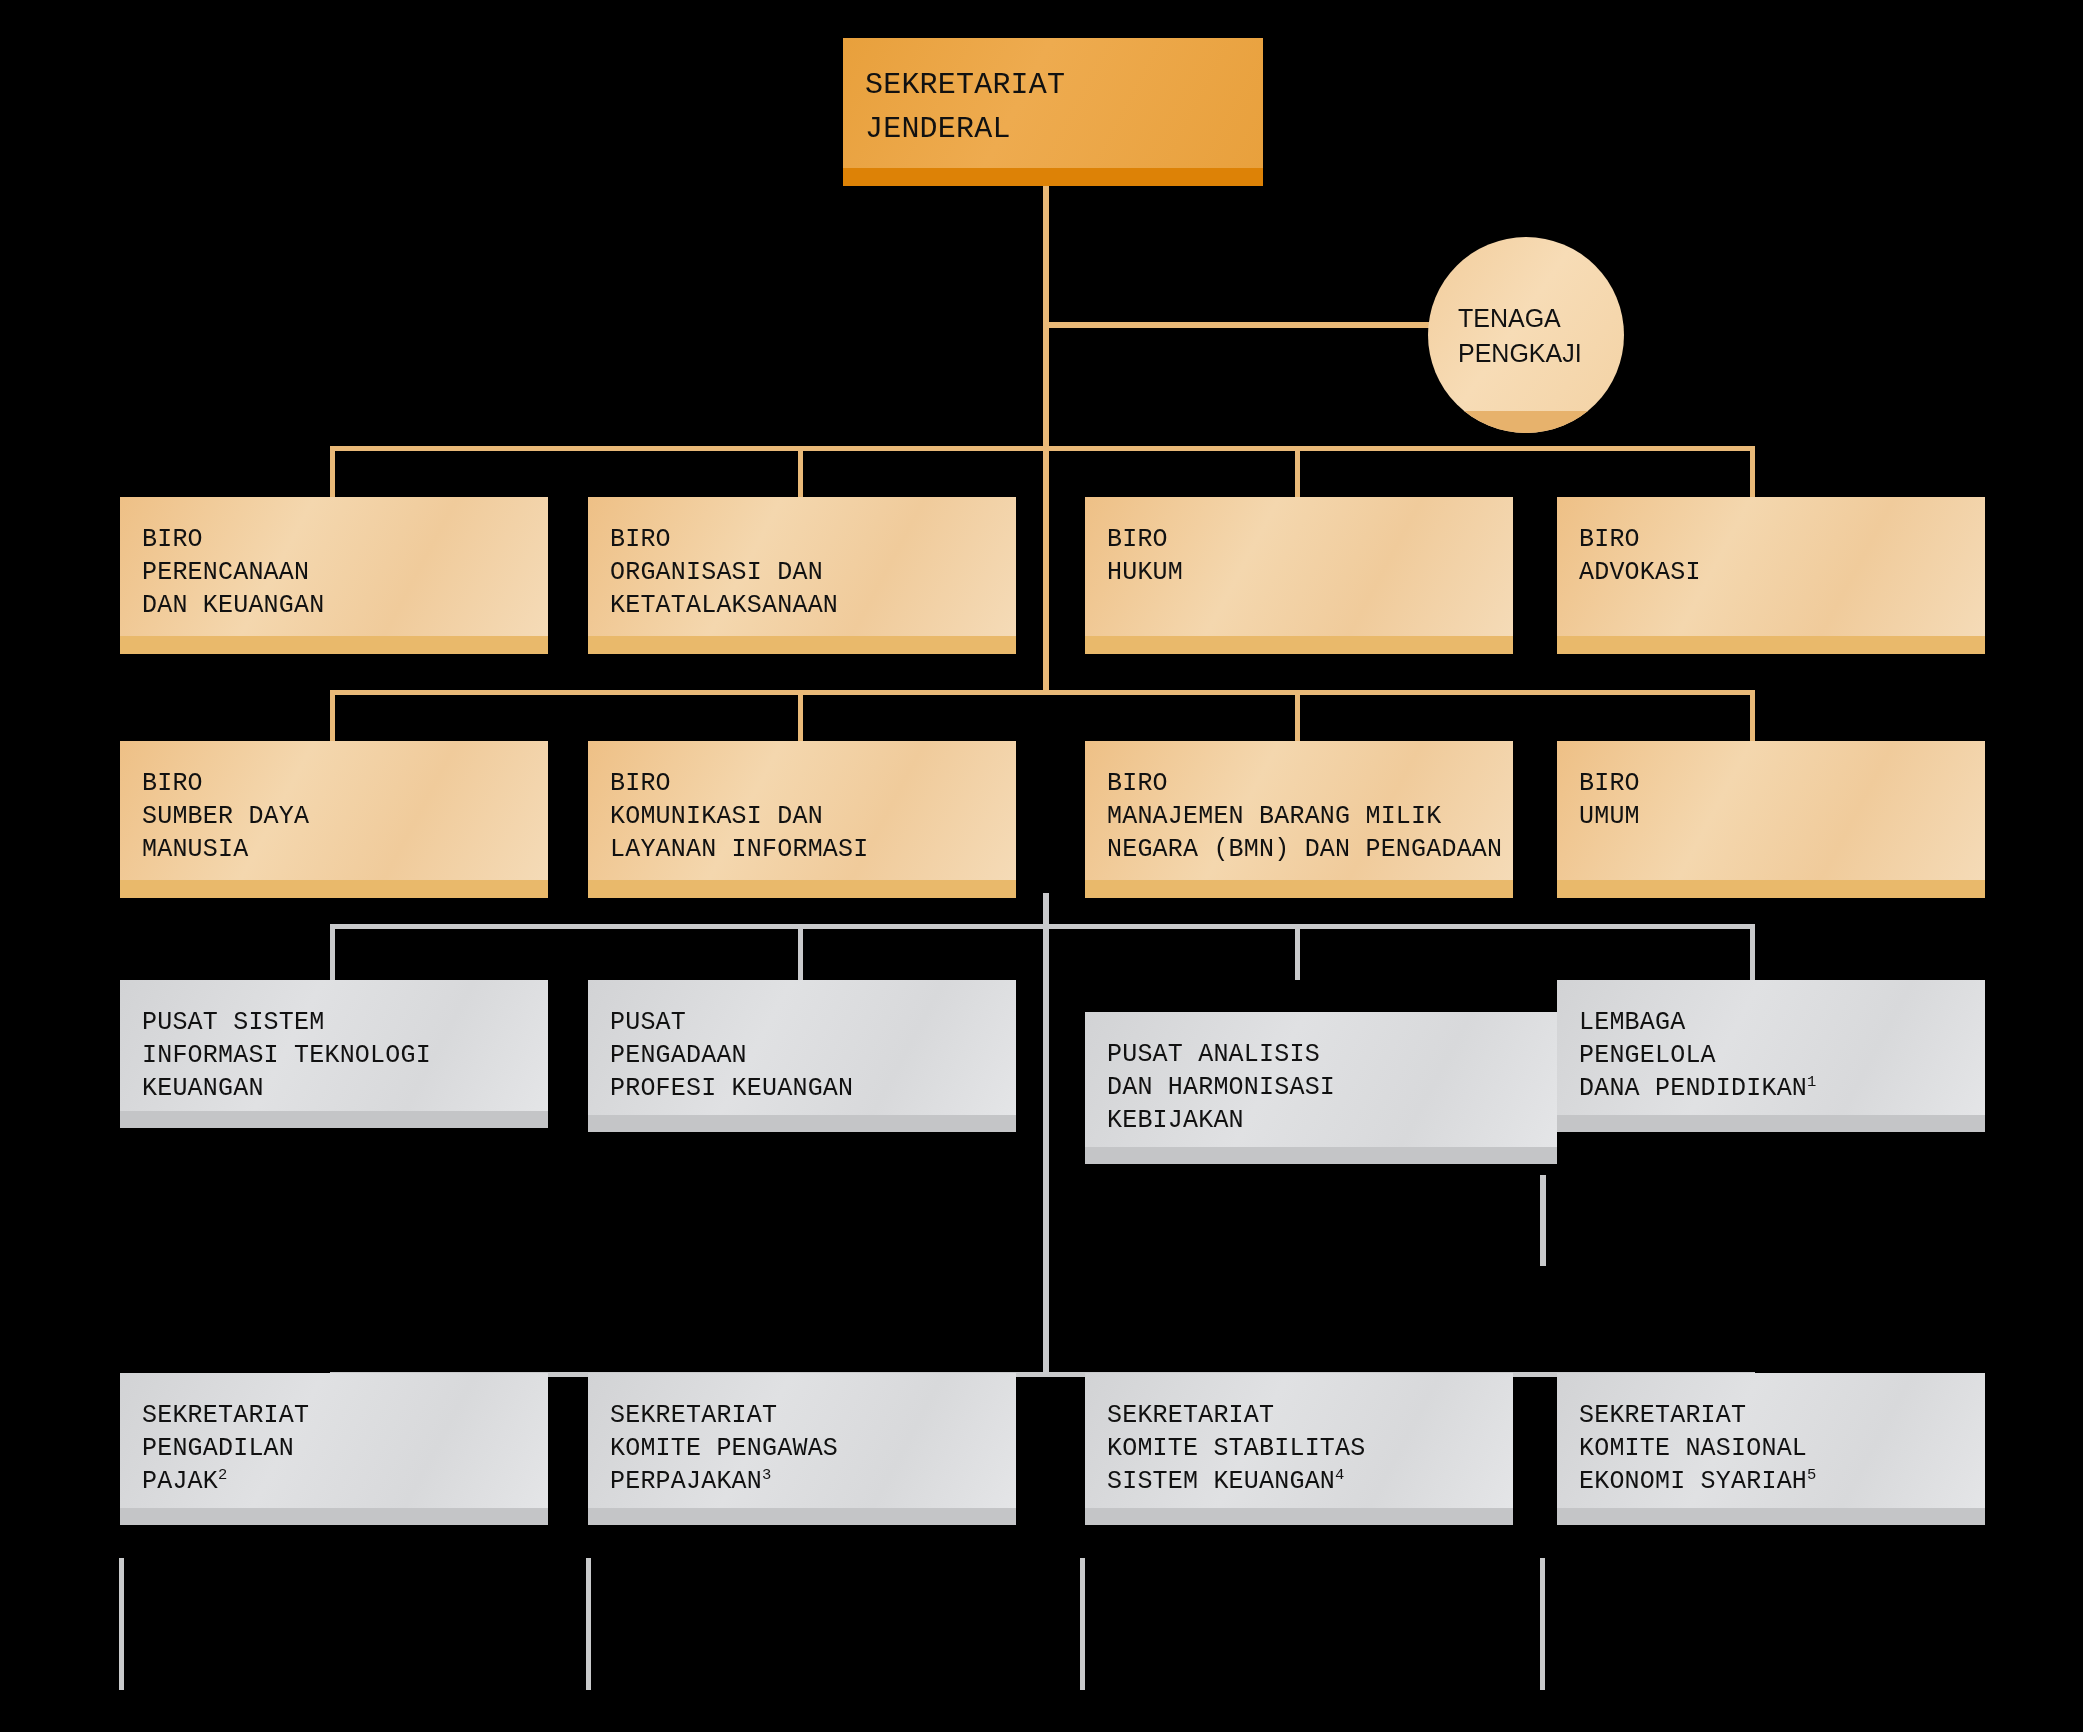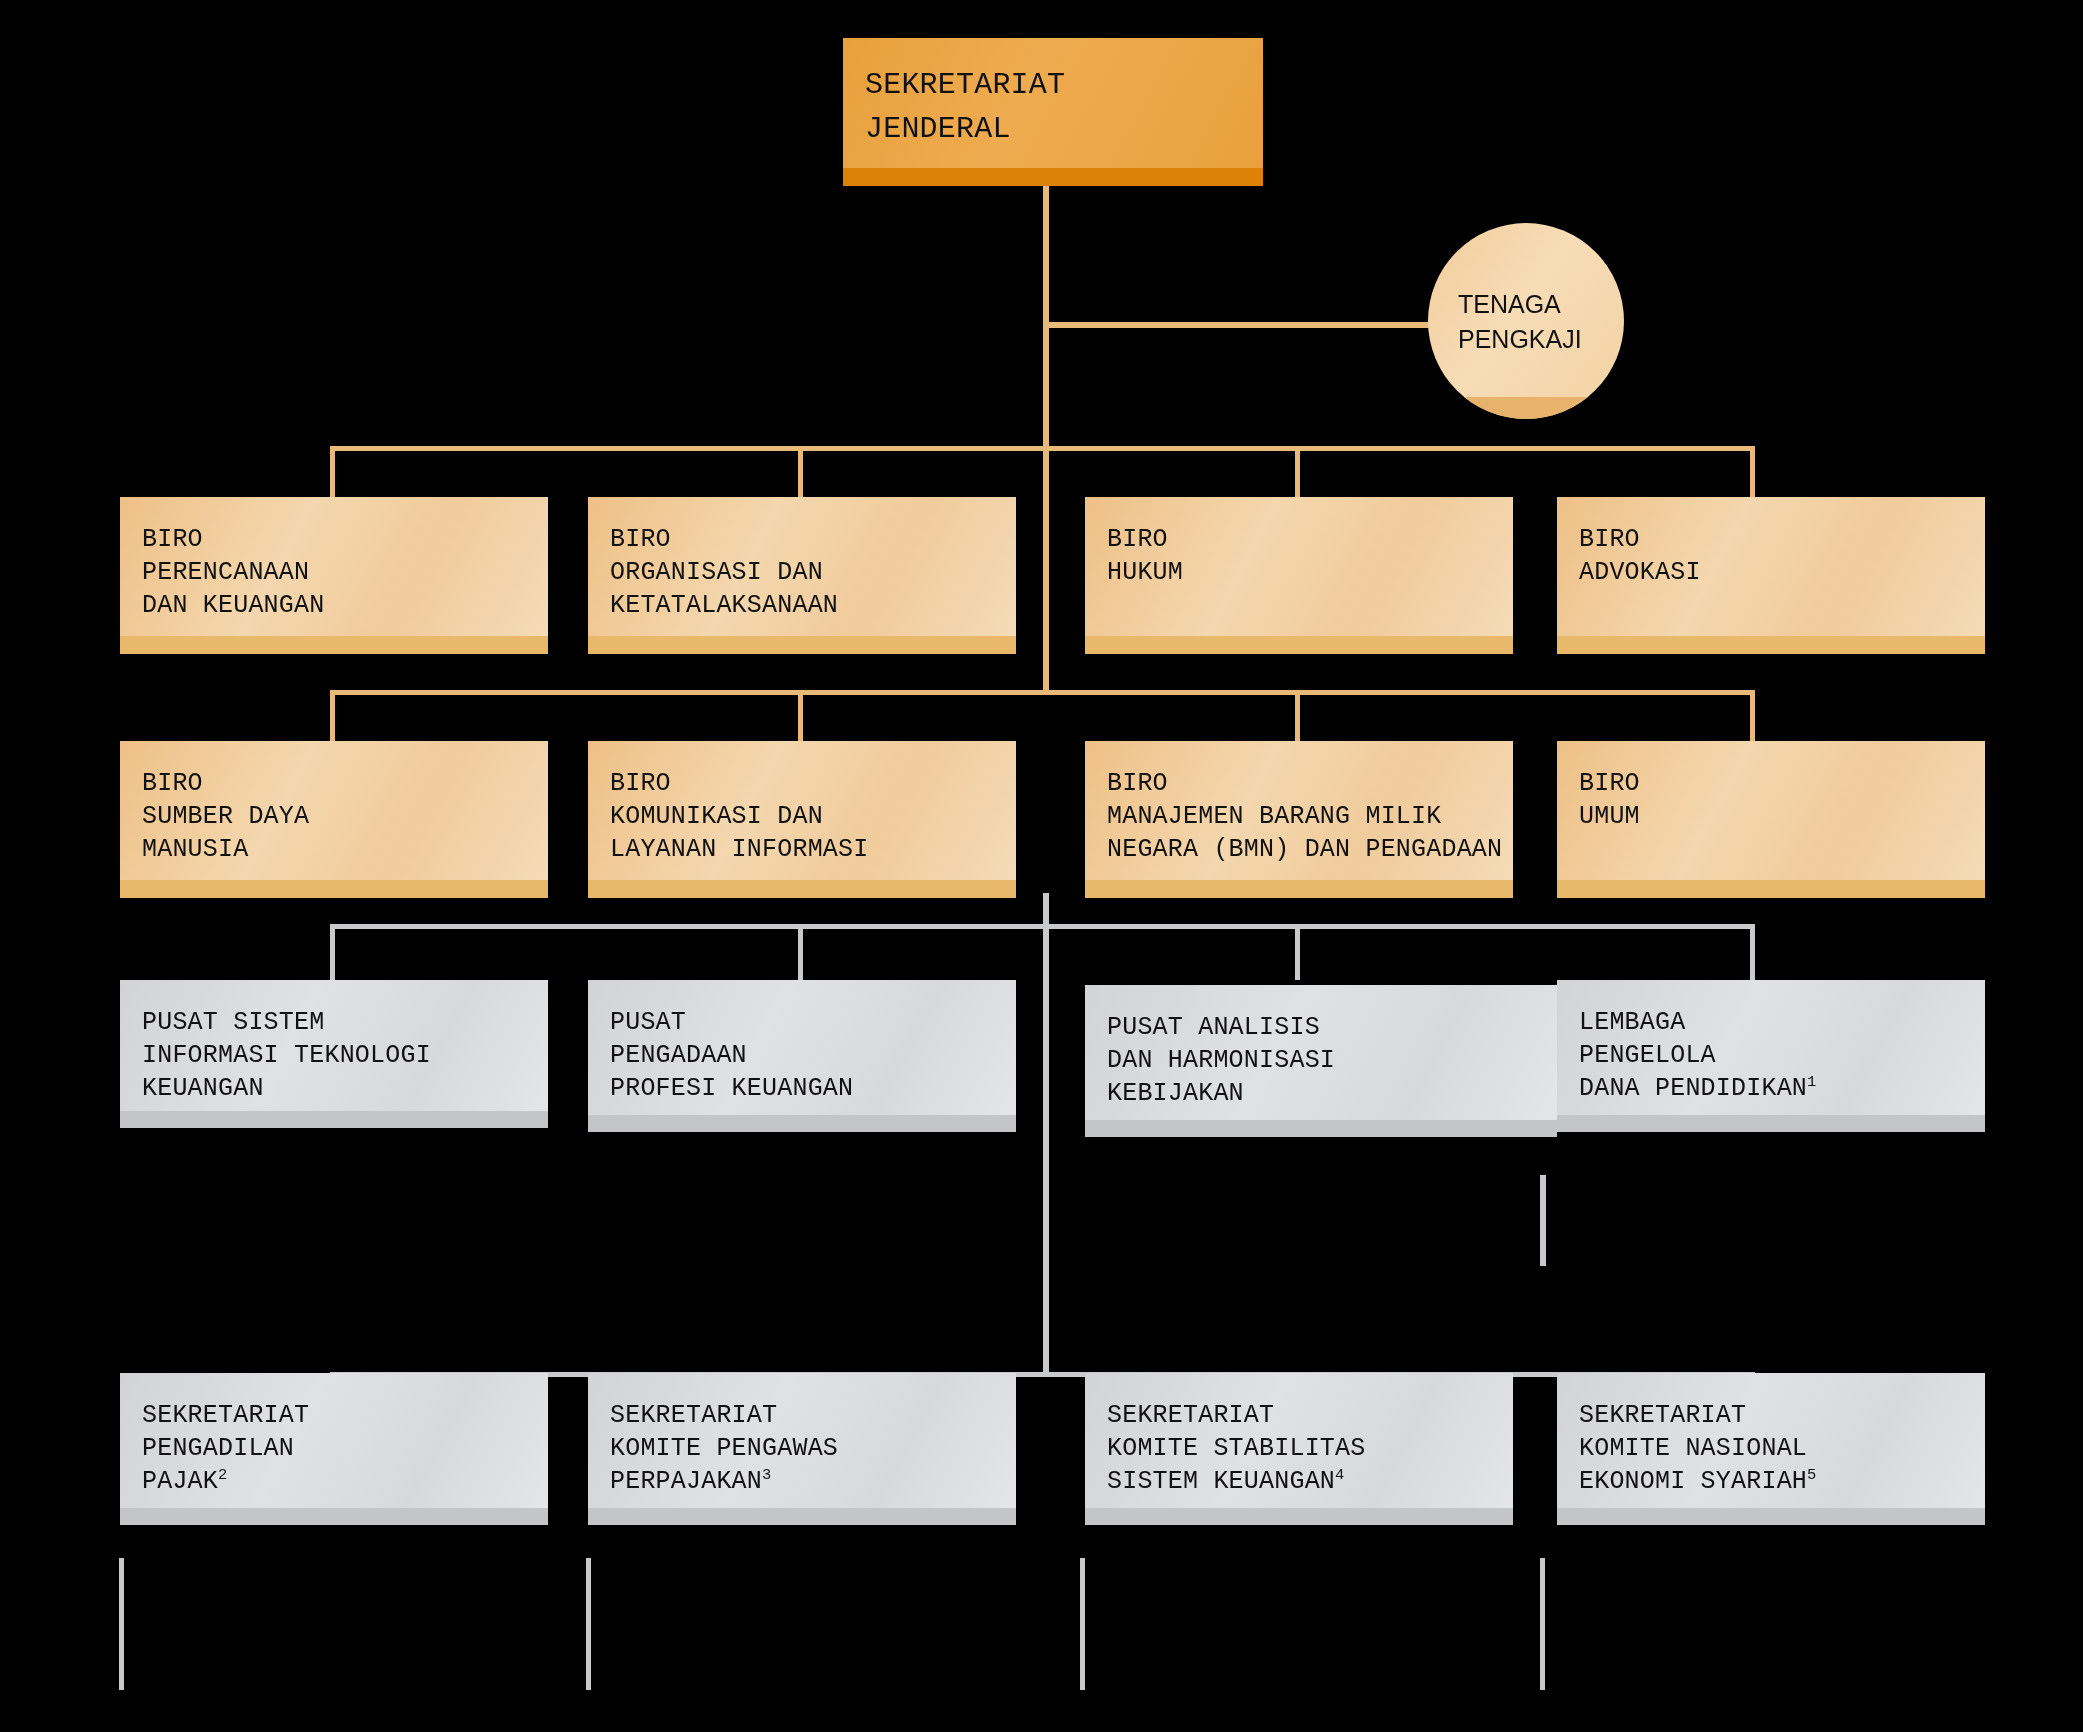--- a/index.html
+++ b/index.html
@@ -164,21 +164,21 @@
   <div class="conn conn-gray" style="left:1540px; top:1558px; width:5px; height:132px;"></div>
 
   <div class="node node-root" style="left:843px; top:38px; width:420px; height:148px;">
     <div class="body">
       <div class="label">SEKRETARIAT
 JENDERAL</div>
     </div>
     <div class="shadow"></div>
   </div>
 
-  <div class="node-circle" style="left:1428px; top:223px; width:196px; height:196px;">
+  <div class="node-circle" style="left:1428px; top:237px; width:196px; height:196px;">
     <div class="shadow"></div>
     <div class="label">TENAGA
 PENGKAJI</div>
   </div>
 
   <div class="node node-tan" style="left:120px; top:497px; width:428px; height:157px;">
     <div class="body">
       <div class="label">BIRO
 PERENCANAAN
 DAN KEUANGAN</div>
@@ -257,21 +257,21 @@
 
   <div class="node node-gray" style="left:588px; top:980px; width:428px; height:152px;">
     <div class="body">
       <div class="label"><span>PUSAT
 PENGADAAN
 PROFESI KEUANGAN</span><sup></sup></div>
     </div>
     <div class="shadow"></div>
   </div>
 
-  <div class="node node-gray" style="left:1085px; top:985px; width:472px; height:152px;">
+  <div class="node node-gray" style="left:1085px; top:1012px; width:472px; height:152px;">
     <div class="body">
       <div class="label"><span>PUSAT ANALISIS
 DAN HARMONISASI
 KEBIJAKAN</span><sup></sup></div>
     </div>
     <div class="shadow"></div>
   </div>
 
   <div class="node node-gray" style="left:1557px; top:980px; width:428px; height:152px;">
     <div class="body">

